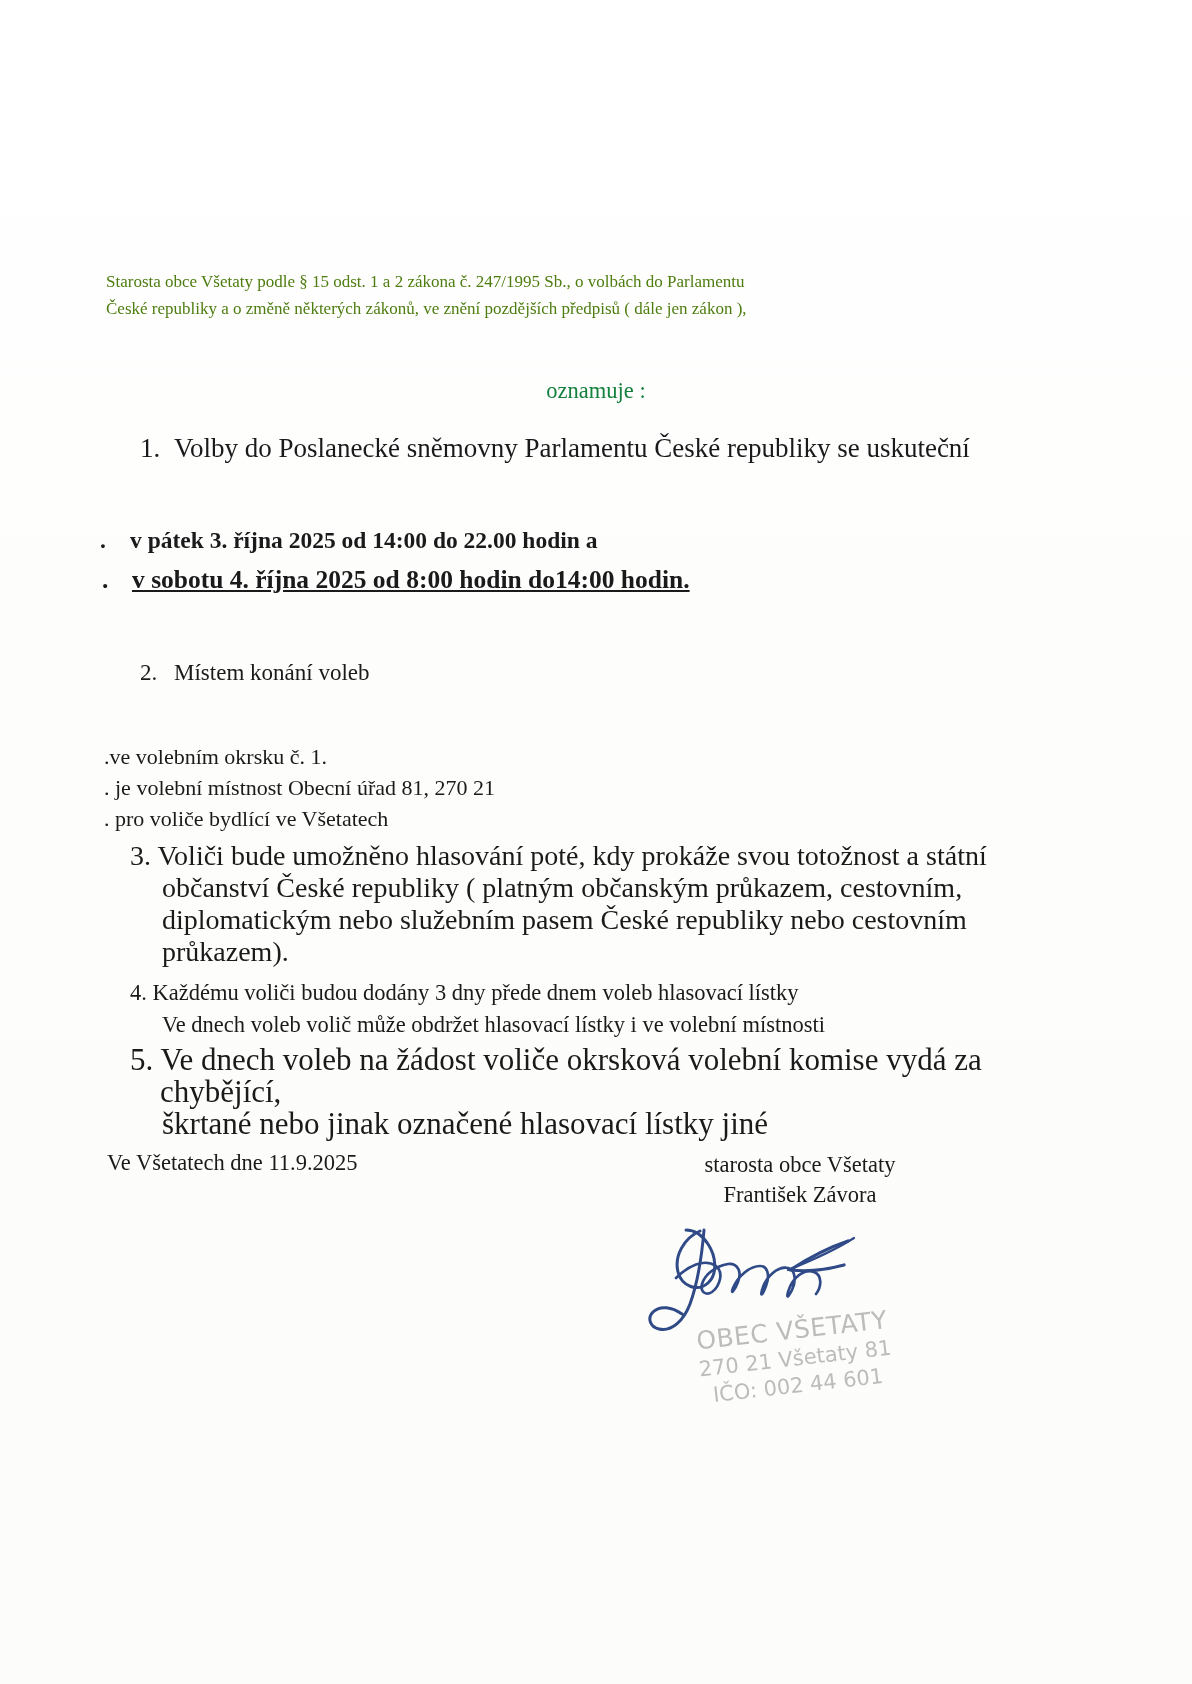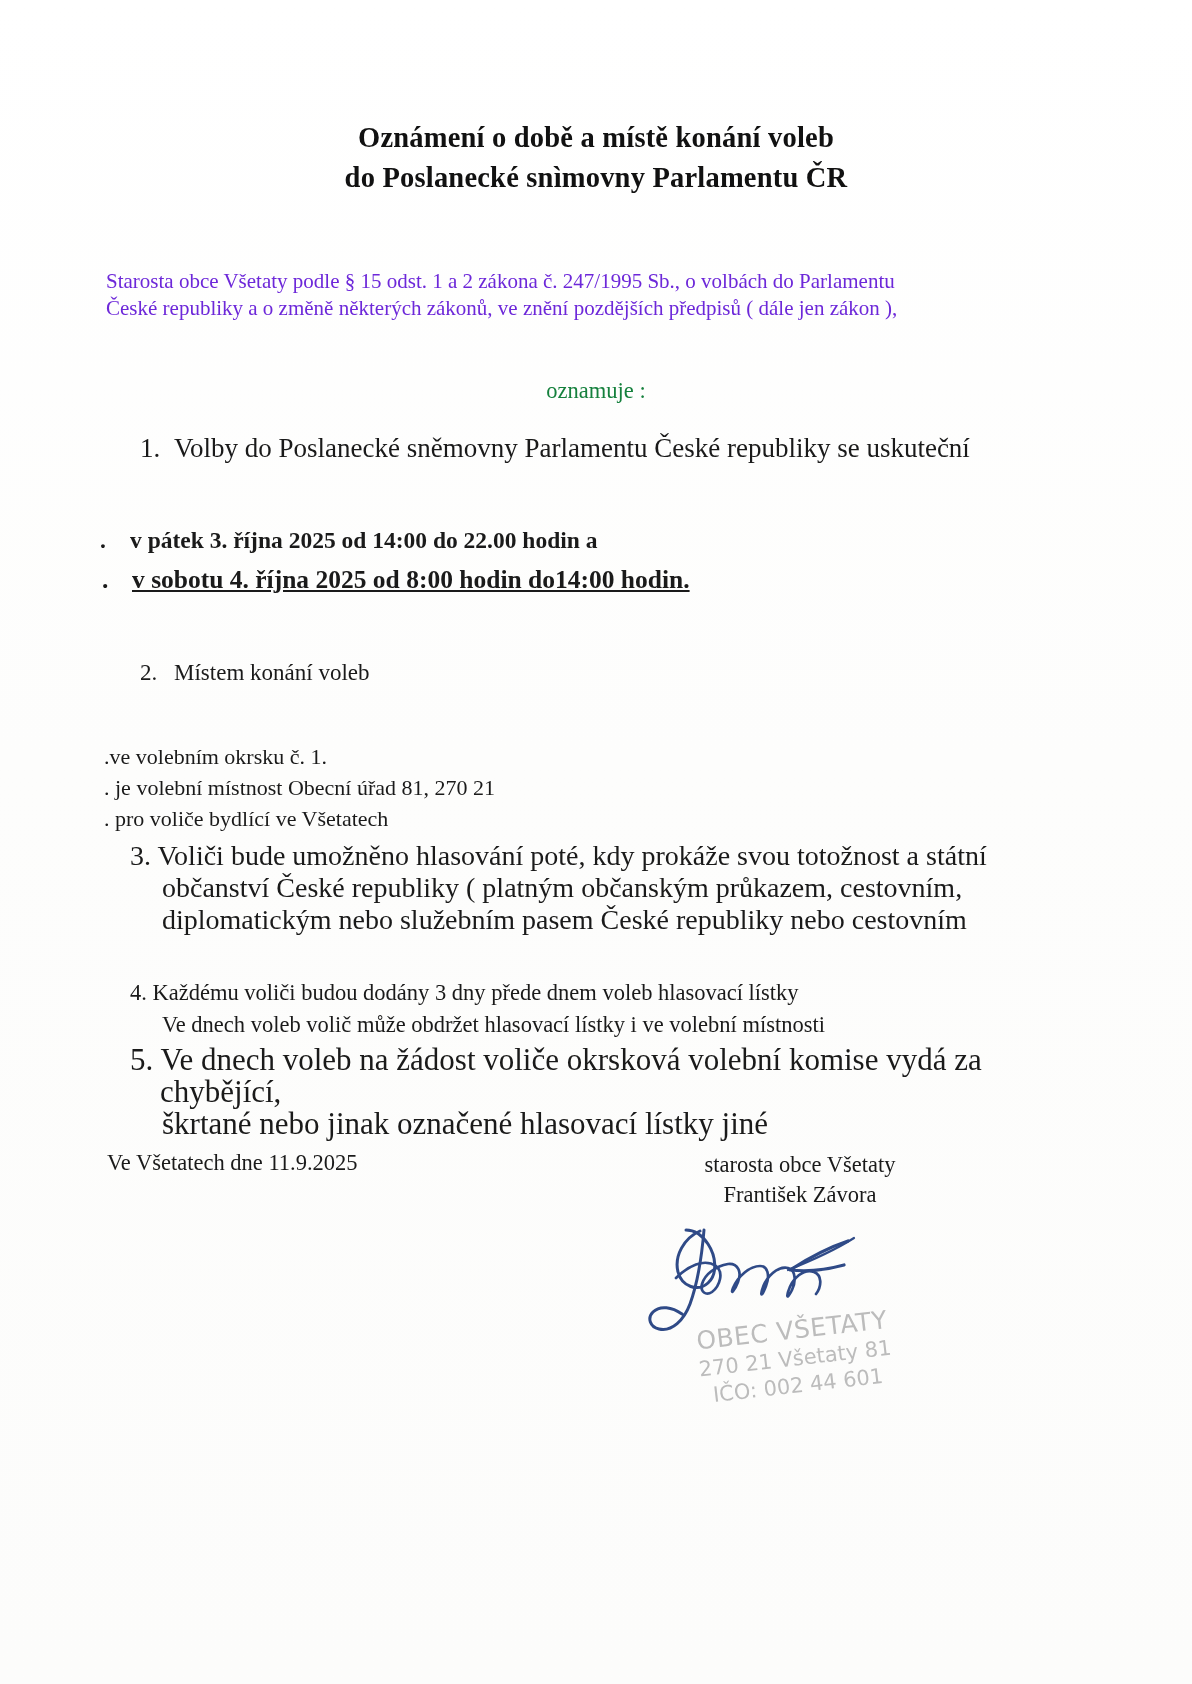--- a/index.html
+++ b/index.html
@@ -50,23 +50,23 @@
     letter-spacing: 0.2px;
     color: #111;
   }
 
   
   .intro {
     position: absolute;
     left: 106px;
     top: 268px;
     width: 880px;
-    font-size: 21px;
+    font-size: 17px;
     line-height: 27px;
-    color: #6d28d9;
+    color: #4d7c0f;
   }
   .intro .l2 { display: block; }
 
   
   .oznamuje {
     position: absolute;
     left: 0;
     top: 378px;
     width: 1192px;
     text-align: center;
@@ -214,24 +214,20 @@
   .stamp .s3 { font-size: 21px; line-height: 27px; }
 </style>
 </head>
 <body>
 
 <div class="page">
   <div class="paper-tint"></div>
 
   <div class="content">
 
-    <div class="title-block">
-      <div class="title-line">Oznámení o době a místě konání voleb</div>
-      <div class="title-line">do Poslanecké  snìmovny Parlamentu ČR</div>
-    </div>
 
     <div class="intro">
       <span class="l1">Starosta obce Všetaty podle § 15 odst. 1 a 2   zákona č. 247/1995 Sb., o volbách do Parlamentu</span>
       <span class="l2">České republiky a o změně některých zákonů, ve znění pozdějších předpisů ( dále jen zákon ),</span>
     </div>
 
     <div class="oznamuje">oznamuje :</div>
 
     <div class="item1">
       <span class="num">1.</span><span>Volby do Poslanecké sněmovny Parlamentu České republiky se uskuteční</span>
@@ -254,20 +250,21 @@
       <div>.ve volebním okrsku č. 1.</div>
       <div>. je volební místnost Obecní úřad 81, 270 21</div>
       <div>. pro voliče bydlící ve Všetatech</div>
     </div>
 
     <div class="item3 hang">
       <span>3.</span>
       <span>Voliči bude umožněno hlasování poté, kdy prokáže svou totožnost a státní</span>
       <span class="cont">občanství České republiky ( platným občanským průkazem, cestovním,</span>
       <span class="cont">diplomatickým nebo služebním pasem  České republiky nebo cestovním</span>
+      <span class="cont">průkazem).</span>
     </div>
 
     <div class="item4 hang">
       <span>4.</span>
       <span>Každému voliči budou dodány 3 dny přede dnem voleb hlasovací lístky</span>
       <span class="cont">Ve dnech voleb volič může obdržet hlasovací lístky i ve volební místnosti</span>
     </div>
 
     <div class="item5 hang">
       <span>5.</span>

